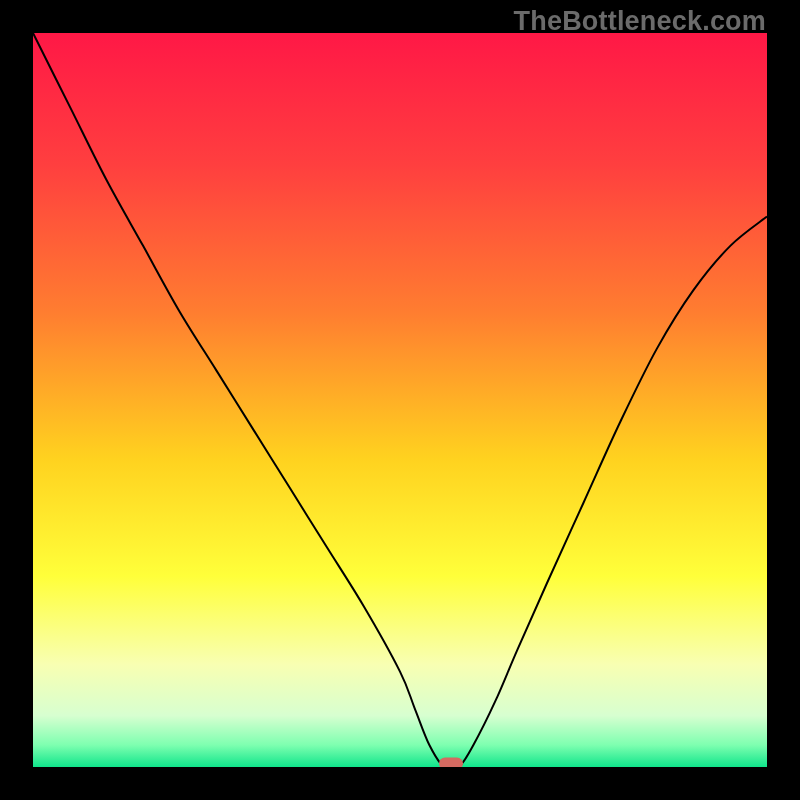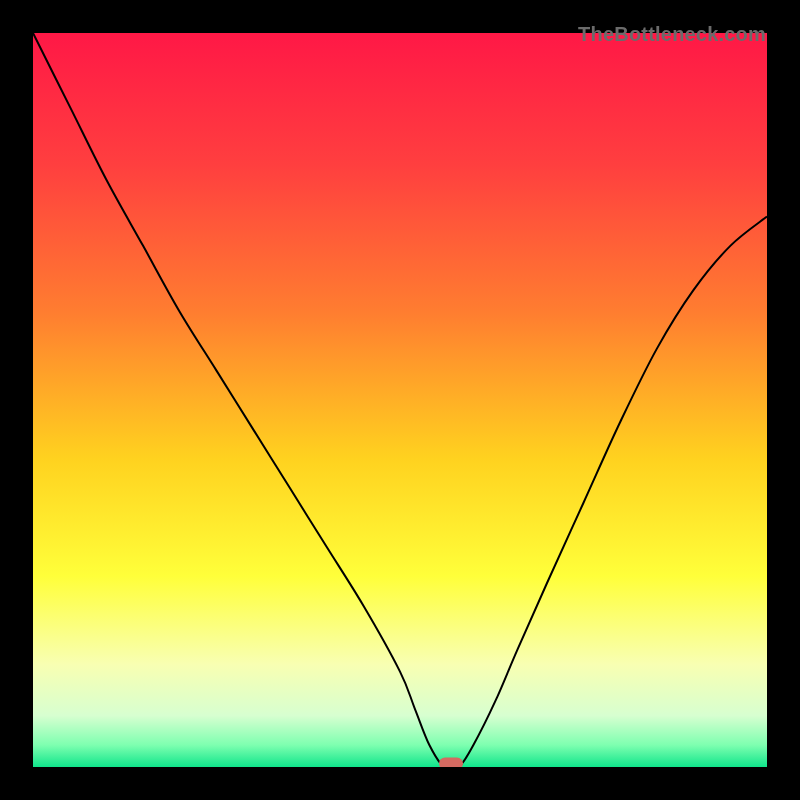--- a/index.html
+++ b/index.html
@@ -26,24 +26,24 @@
   }
   .gradient-bg {
     position: absolute;
     left: 0;
     top: 0;
     width: 100%;
     height: 100%;
   }
   .watermark {
     position: absolute;
-    top: 23px;
+    top: 6px;
     right: 34px;
     font-family: Arial, Helvetica, sans-serif;
-    font-size: 20px;
+    font-size: 27px;
     font-weight: bold;
     color: #6b6b6b;
     letter-spacing: 0.2px;
   }
   svg.curve {
     position: absolute;
     left: 0;
     top: 0;
     width: 100%;
     height: 100%;

